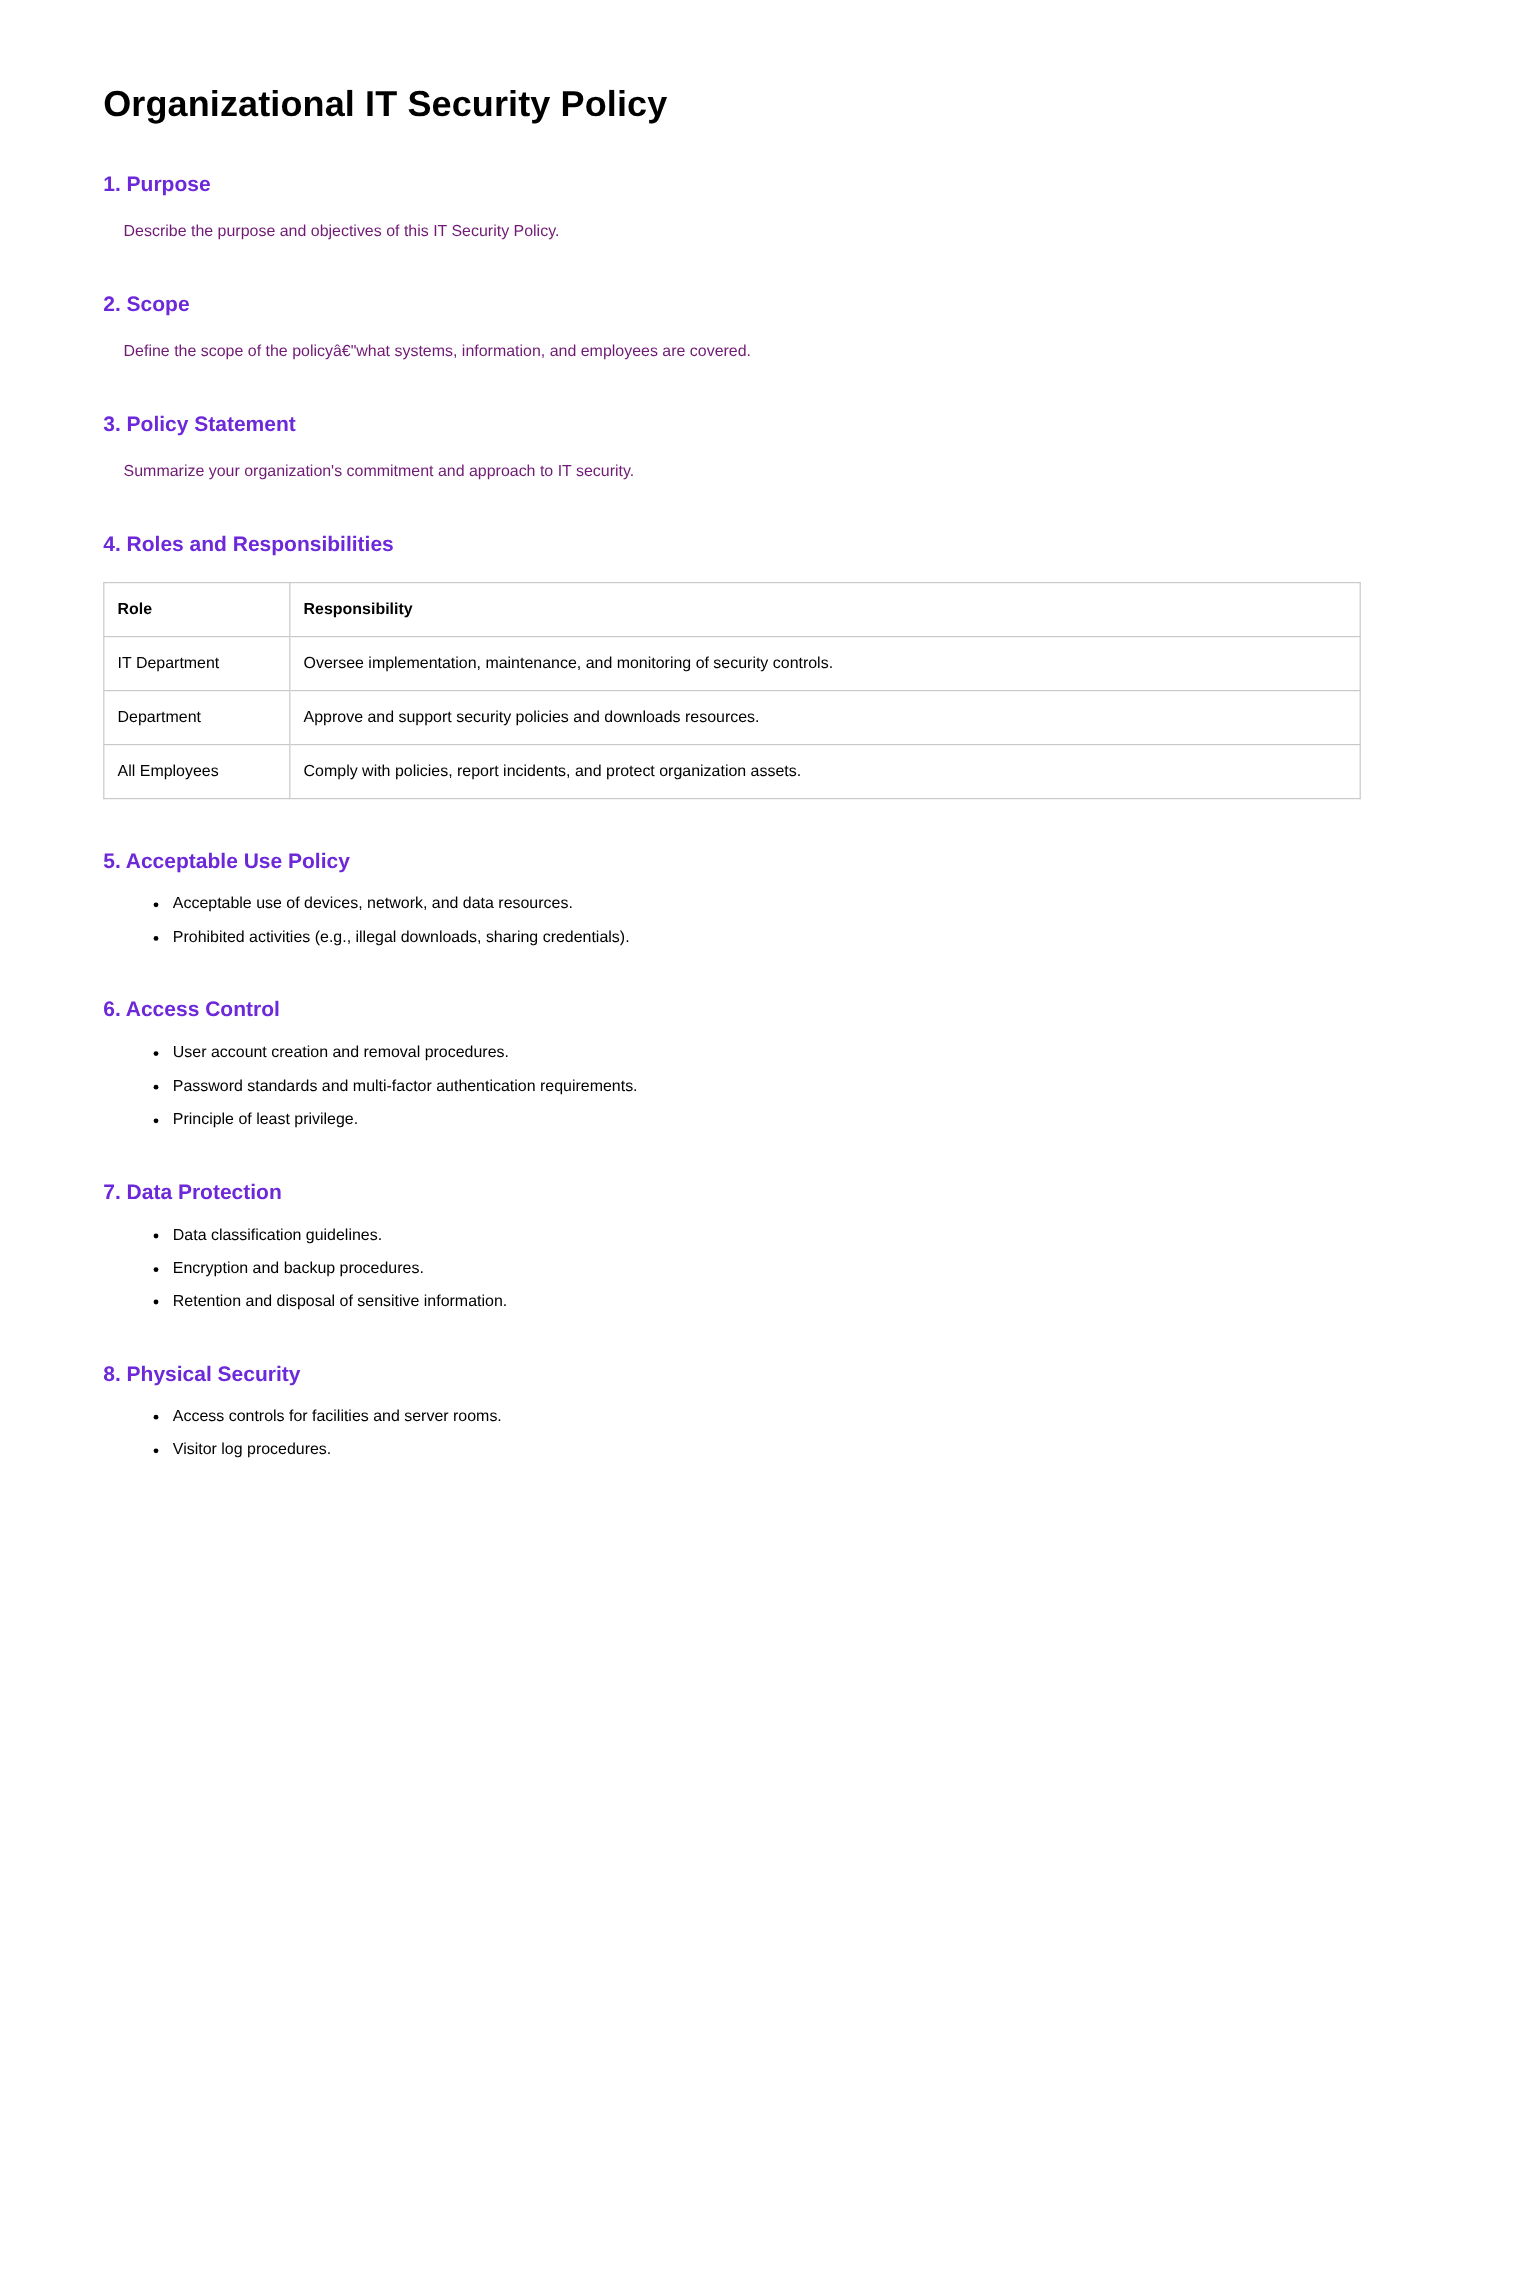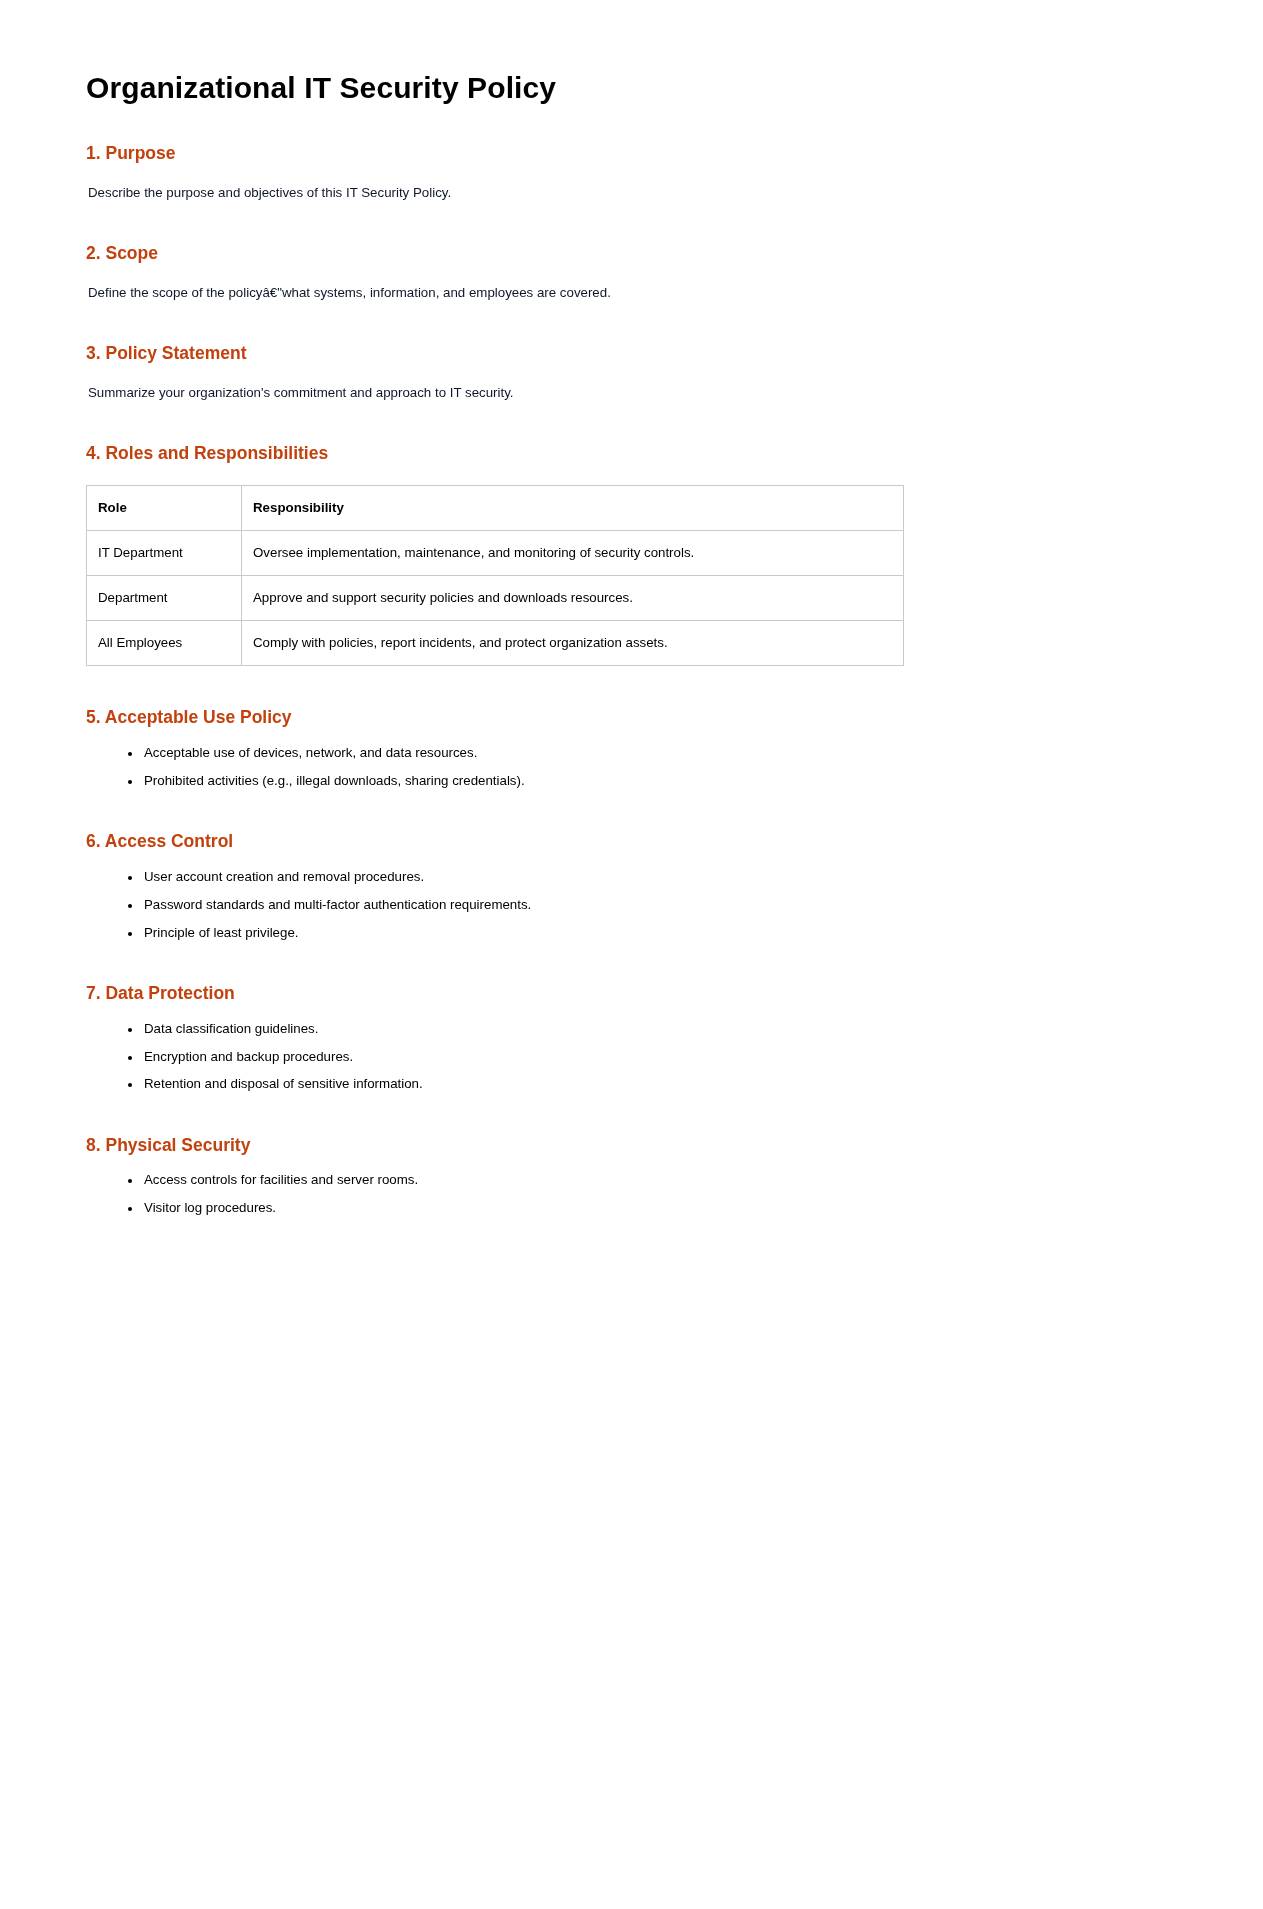--- a/index.html
+++ b/index.html
@@ -30,35 +30,35 @@
     margin: 14px 0 0 0;
     color: #000000;
   }
   .section {
     margin: 0;
   }
   .section-heading {
     font-size: 17.5px;
     font-weight: bold;
     line-height: 1.25;
-    color: #c2410c;
+    color: #6d28d9;
     margin: 41px 0 0 0;
   }
   .section-heading.first {
     margin-top: 37px;
   }
   .body-text {
     font-size: 13.3px;
     line-height: 1.45;
-    color: #0f172a;
-    margin: 18px 0 0 2px;
+    color: #701a75;
+    margin: 18px 0 0 17px;
   }
   table.roles-table {
     border-collapse: collapse;
-    width: 818px;
+    width: 1048px;
     margin: 20px 0 0 0;
     table-layout: fixed;
     background: #ffffff;
   }
   table.roles-table col.col-role { width: 155px; }
   table.roles-table th,
   table.roles-table td {
     border: 1px solid #c9c9c9;
     text-align: left;
     vertical-align: middle;

